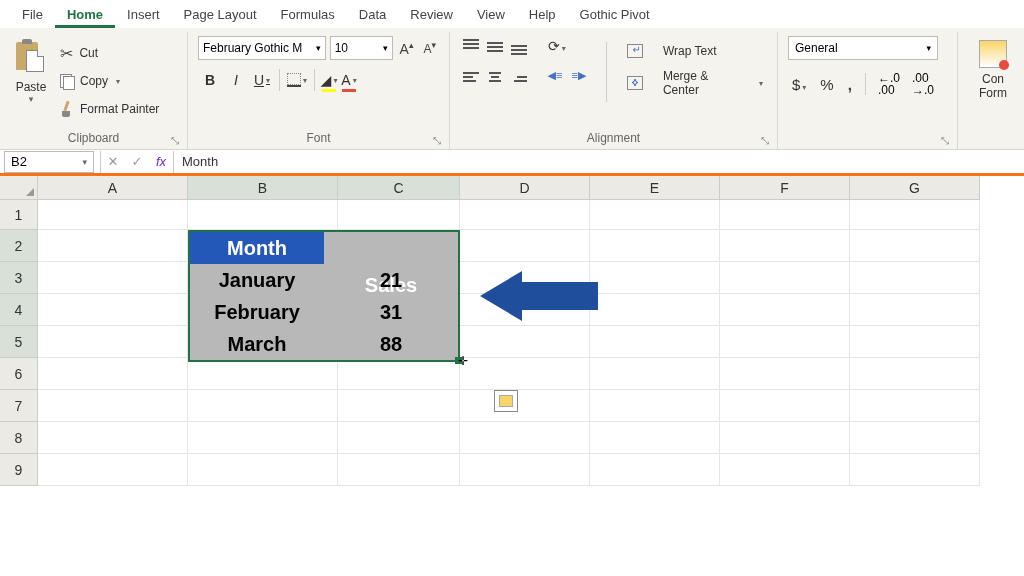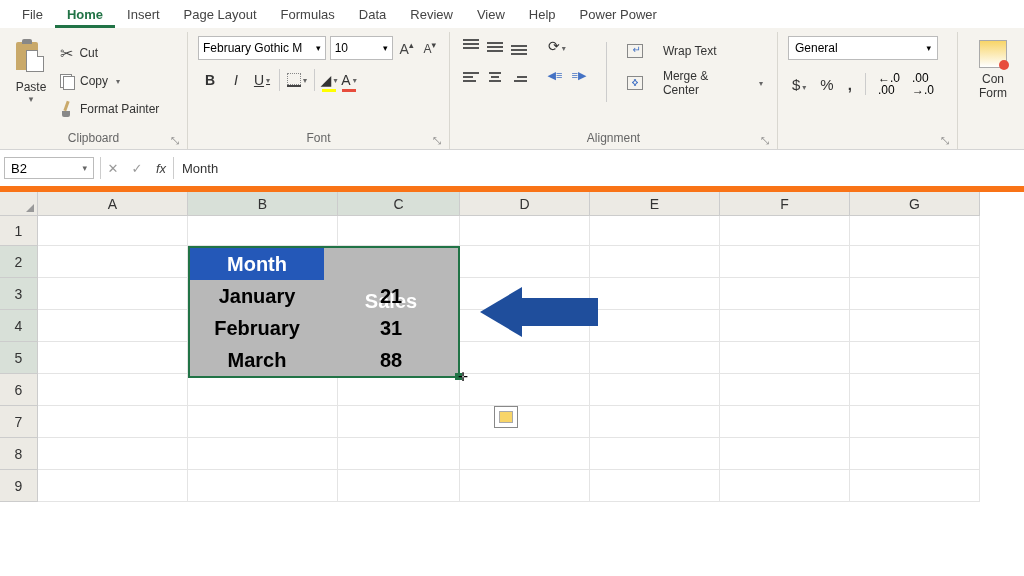--- a/index.html
+++ b/index.html
@@ -82,26 +82,26 @@
 .num-bottom { display:flex; gap:6px; margin-top:10px; align-items:center;}
 .num-btn { font-size:15px; color:#333; cursor:pointer; padding:2px 4px;}
 .dec-btn { font-size:12px; cursor:pointer; padding:2px 3px; display:flex; flex-direction:column; line-height:1;}
 
 
 .cond-btn { display:flex; flex-direction:column; align-items:center; width:50px; font-size:12px; color:#333; cursor:pointer; padding-top:4px;}
 .cond-icon { width:28px; height:28px; background:linear-gradient(#f8d568,#fff); border:1px solid #aaa; position:relative; margin-bottom:4px;}
 .cond-icon::after{content:""; position:absolute; width:10px; height:10px; background:#e74c3c; border-radius:50%; right:-3px; bottom:-3px;}
 
 
-.formula-bar { height: 42px; background: #fff; border-bottom: 6px solid #f97316; display: flex; align-items: center; font-size: 13px; }
+.formula-bar { height: 26px; background: #fff; border-bottom: 3px solid #f97316; display: flex; align-items: center; font-size: 13px; }
 .name-box { width: 90px; height: 22px; border: 1px solid #bbb; margin: 0 6px 0 4px; padding: 0 6px; display:flex; align-items:center; justify-content:space-between; cursor:text;}
 .name-box .dd { font-size:9px; color:#666;}
 .fbar-divider { width:1px; height:22px; background:#ccc;}
 .fbar-btn { width:24px; text-align:center; color:#999; cursor:pointer; font-size:13px;}
-.fbar-btn.fx { font-style:italic; color:#404040;}
+.fbar-btn.fx { font-style:italic; color:#6d28d9;}
 .fbar-input { flex:1; padding:0 8px; color:#333; cursor:text;}
 
 
 .grid-area { position: relative; background: #fff; }
 .col-headers { display:flex; height:24px;}
 .corner { width:38px; height:24px; background:#eceae4; border-right:1px solid #ccc; border-bottom:1px solid #ccc; position:relative; cursor:pointer;}
 .corner::after{content:""; position:absolute; right:3px; bottom:3px; width:0; height:0; border-left:8px solid transparent; border-bottom:8px solid #999;}
 .col-h { height:24px; background:#eceae4; border-right:1px solid #ccc; border-bottom:1px solid #ccc; text-align:center; font-size:14px; color:#333; line-height:24px; cursor:pointer;}
 .col-h.sel { background:#d8e0d8;}
 
@@ -136,21 +136,21 @@
 <div class="menu-bar">
   <div class="menu-item">File</div>
   <div class="menu-item active">Home</div>
   <div class="menu-item">Insert</div>
   <div class="menu-item">Page Layout</div>
   <div class="menu-item">Formulas</div>
   <div class="menu-item">Data</div>
   <div class="menu-item">Review</div>
   <div class="menu-item">View</div>
   <div class="menu-item">Help</div>
-  <div class="menu-item">Power Power</div>
+  <div class="menu-item">Gothic Pivot</div>
 </div>
 
 <div class="ribbon">
 
   <div class="rgroup" style="width:188px;">
     <div class="rgroup-body">
       <div class="paste-btn">
         <div class="paste-icon">
           <div class="clipboard-shape"></div>
             <div class="paper-shape"></div>

